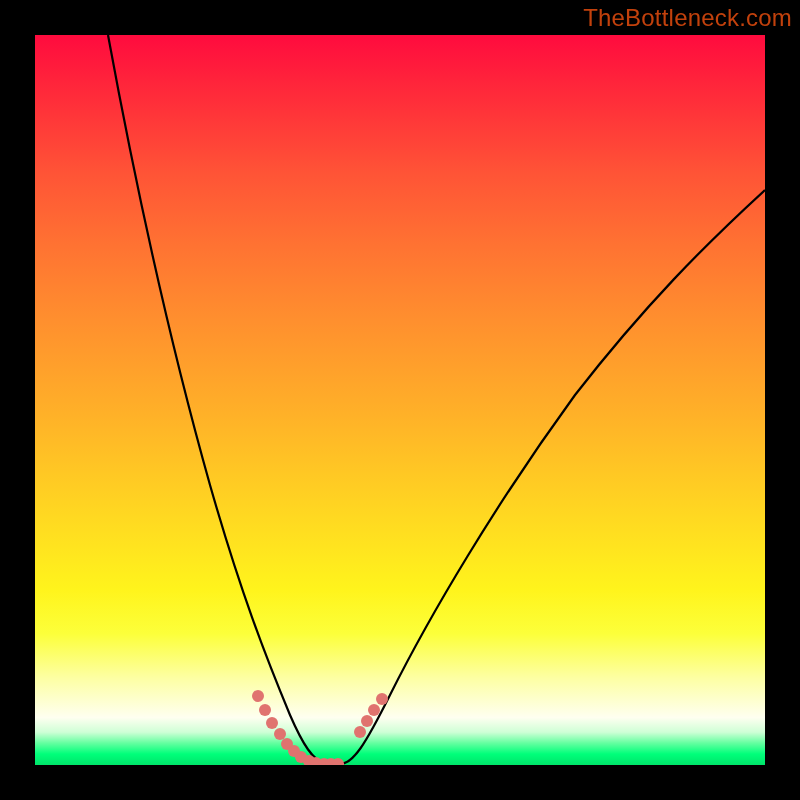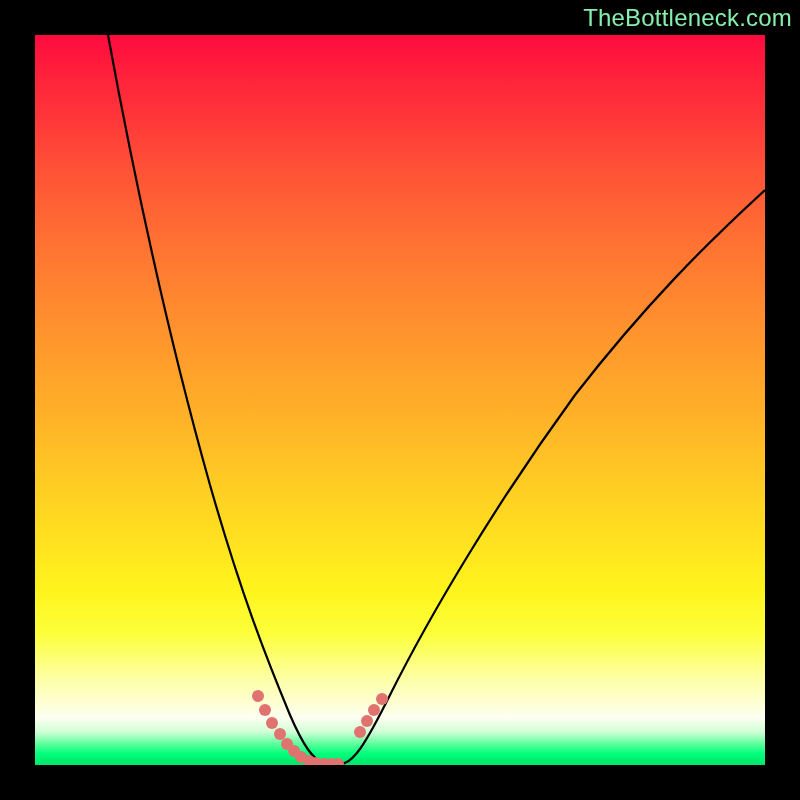--- a/index.html
+++ b/index.html
@@ -14,21 +14,21 @@
   .frame {
     position: relative;
     width: 800px;
     height: 800px;
     background: #000;
   }
   .watermark {
     position: absolute;
     top: 4px;
     right: 8px;
-    color: #86efac;
+    color: #c2410c;
     font-size: 24px;
     font-weight: 500;
     letter-spacing: 0.2px;
     z-index: 5;
   }
   .plot-area {
     position: absolute;
     left: 35px;
     top: 35px;
     width: 730px;

